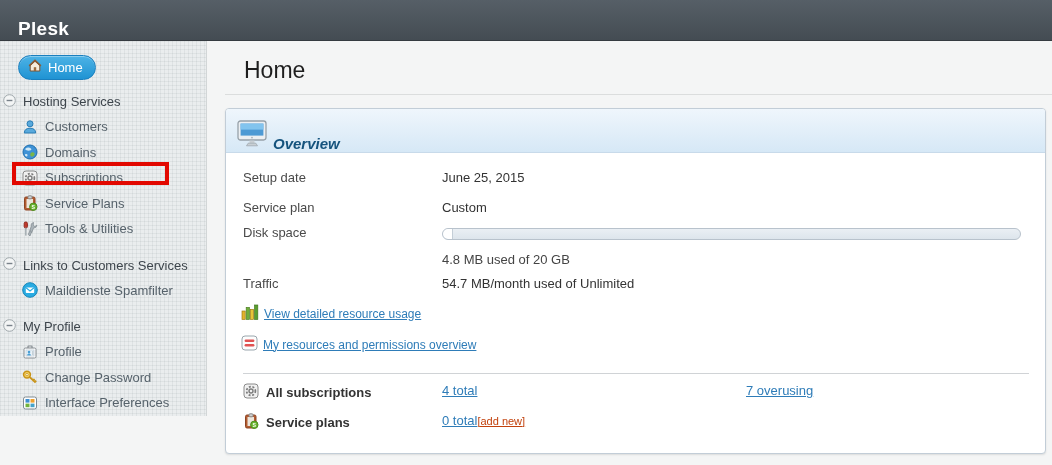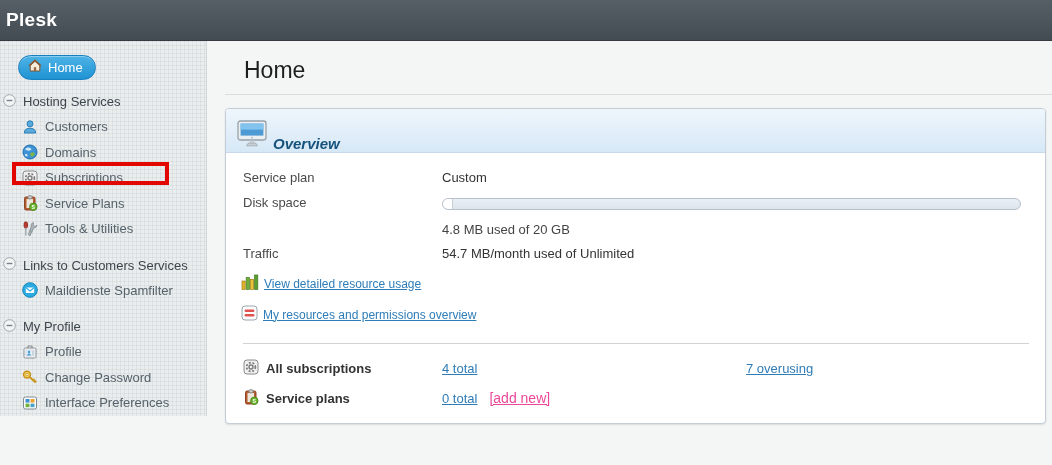--- a/index.html
+++ b/index.html
@@ -4,21 +4,21 @@
 <style>
   * { box-sizing: border-box; }
   html,body { margin:0; padding:0; }
   body {
     width:1052px; height:465px; overflow:hidden; position:relative;
     font-family:"Liberation Sans", sans-serif;
     background:#f4f5f5;
   }
   
   .topbar {
-    height:41px; display:flex; align-items:center; padding-left:6px;
+    height:41px; display:flex; align-items:flex-end; padding-left:18px;
     background:linear-gradient(#565f67,#444c53);
     border-bottom:1px solid #353b40;
   }
   .brand { color:#fff; font-size:19px; font-weight:bold; letter-spacing:.3px; cursor:pointer; }
 
   
   .layout { display:flex; height:375px; }
 
   
   .sidebar {
@@ -84,25 +84,25 @@
   .progress-used {
     position:absolute; left:0; top:0; bottom:0; width:10px;
     background:#fff; border-right:1px solid #c4ced7; border-radius:6px 0 0 6px;
   }
   .progress-caption { margin-top:12px; color:#444; }
 
   .link-row { display:flex; align-items:center; gap:5px; height:31px; padding-left:15px; font-size:12px; }
   a.lnk { color:#2e7cb8; text-decoration:underline; cursor:pointer; }
 
   .summary-divider { border:0; border-top:1px solid #d0d3d6; margin:13px 16px 0 17px; }
-  .summary-row { display:flex; align-items:center; height:30px; padding-left:17px; font-size:13px; }
+  .summary-row { display:flex; align-items:flex-start; height:30px; padding-left:17px; font-size:13px; }
   .summary-row.first { margin-top:9px; }
   .summary-label { display:flex; align-items:center; gap:7px; flex:0 0 199px; font-weight:bold; color:#333; }
   .summary-cell1 { flex:0 0 304px; display:flex; align-items:center; }
-  .addnew { color:#ec4899; text-decoration:underline; margin-left:12px; cursor:pointer; font-size:14px; }
+  .addnew { color:#c2410c; text-decoration:underline; cursor:pointer; font-size:11px; }
 
   .icn { display:inline-block; vertical-align:middle; }
 </style>
 </head>
 <body>
 
 <div class="topbar">
   <span class="brand">Plesk</span>
 </div>
 
@@ -274,20 +274,24 @@
               <rect x="3.6" y="3.6" width="22.8" height="6" fill="#82c4ee"></rect>
               <circle cx="15" cy="17.6" r="0.9" fill="#aab2b8"></circle>
               <rect x="12.5" y="20.6" width="5" height="2.6" fill="#c9cfd4"></rect>
               <path d="M9.5 25.8 L20.5 25.8 L18.8 23.2 L11.2 23.2 Z" fill="#c9cfd4" stroke="#9aa2a9" stroke-width=".7"></path>
             </svg>
         </span>
         <span class="panel-title">Overview</span>
       </div>
 
       <div class="panel-body">
+        <div class="field-row">
+          <span class="field-label">Setup date</span>
+          <span class="field-value">June 25, 2015</span>
+        </div>
         <div class="field-row">
           <span class="field-label">Service plan</span>
           <span class="field-value">Custom</span>
         </div>
         <div class="field-row disk">
           <span class="field-label">Disk space</span>
           <span class="disk-col">
             <span class="progress-track" style="display:block;">
               <span class="progress-used"></span>
             </span>

